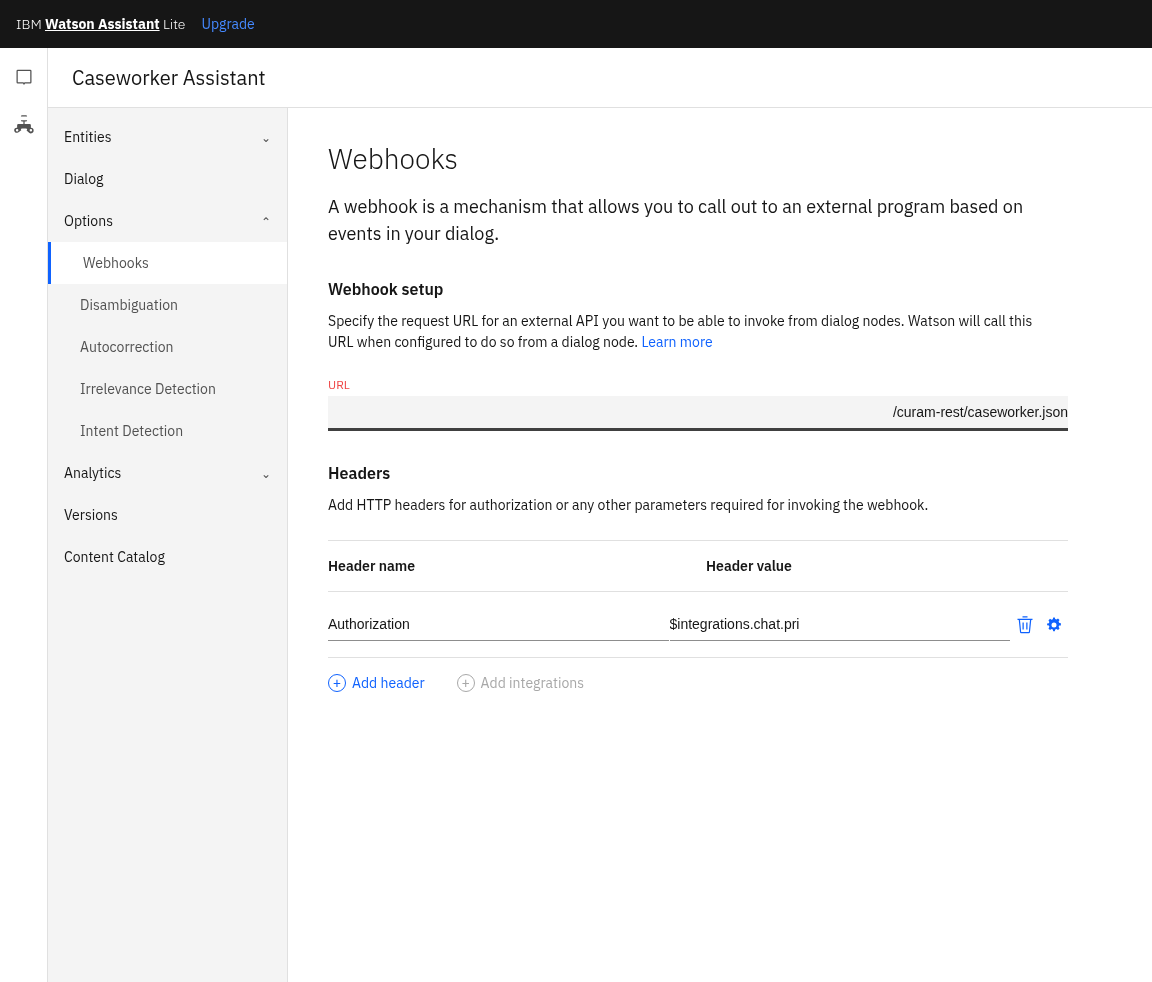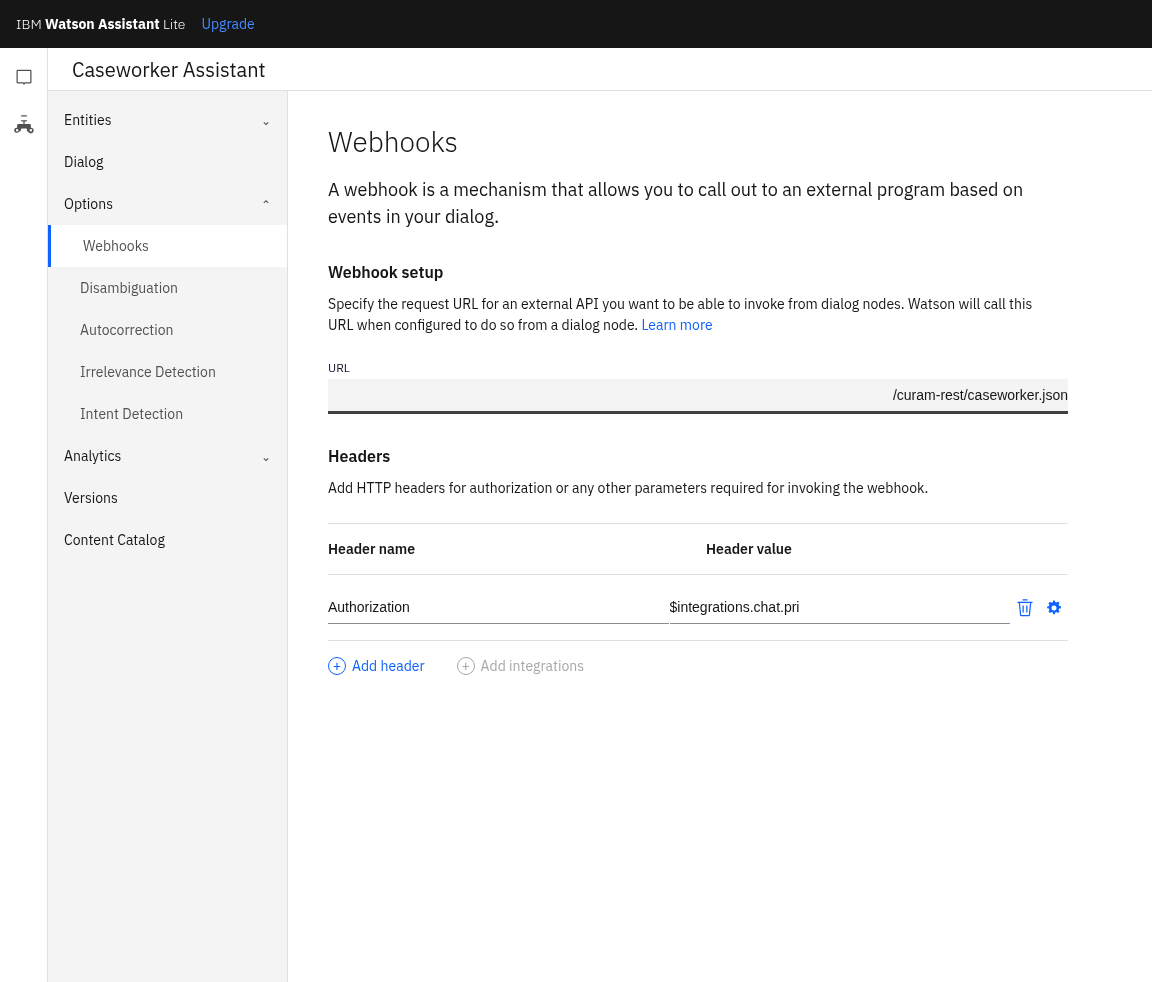--- a/index.html
+++ b/index.html
@@ -12,21 +12,21 @@
       height: 48px;
       display: flex;
       align-items: center;
       padding: 0 16px;
       gap: 8px;
     }
     .topbar-brand {
       font-size: 14px;
       color: #fff;
     }
-    .topbar-brand strong { font-weight: 700; }
+    .topbar-brand strong { font-weight: 700; text-decoration: underline; }
     .topbar-brand span { font-weight: 300; }
     .topbar-upgrade {
       color: #4589ff;
       cursor: pointer;
       text-decoration: none;
       margin-left: 8px;
       font-size: 14px;
     }
 
     
@@ -64,21 +64,21 @@
       display: flex;
       flex-direction: column;
       overflow: hidden;
     }
 
     
     .page-header {
       background: #fff;
       border-bottom: 1px solid #e0e0e0;
       padding: 0 24px;
-      height: 43px;
+      height: 60px;
       display: flex;
       align-items: center;
     }
     .page-title {
       font-size: 20px;
       font-weight: 400;
       color: #161616;
     }
 
     
@@ -164,21 +164,21 @@
     .learn-more-link {
       color: #0f62fe;
       text-decoration: none;
       cursor: pointer;
     }
 
     
     .field-label {
       font-size: 12px;
       font-weight: 400;
-      color: #0f172a;
+      color: #ef4444;
       margin-bottom: 4px;
     }
     .url-input-wrapper {
       max-width: 740px;
       margin-bottom: 32px;
     }
     .url-input {
       width: 100%;
       border: none;
       border-bottom: 3px solid #404040;

